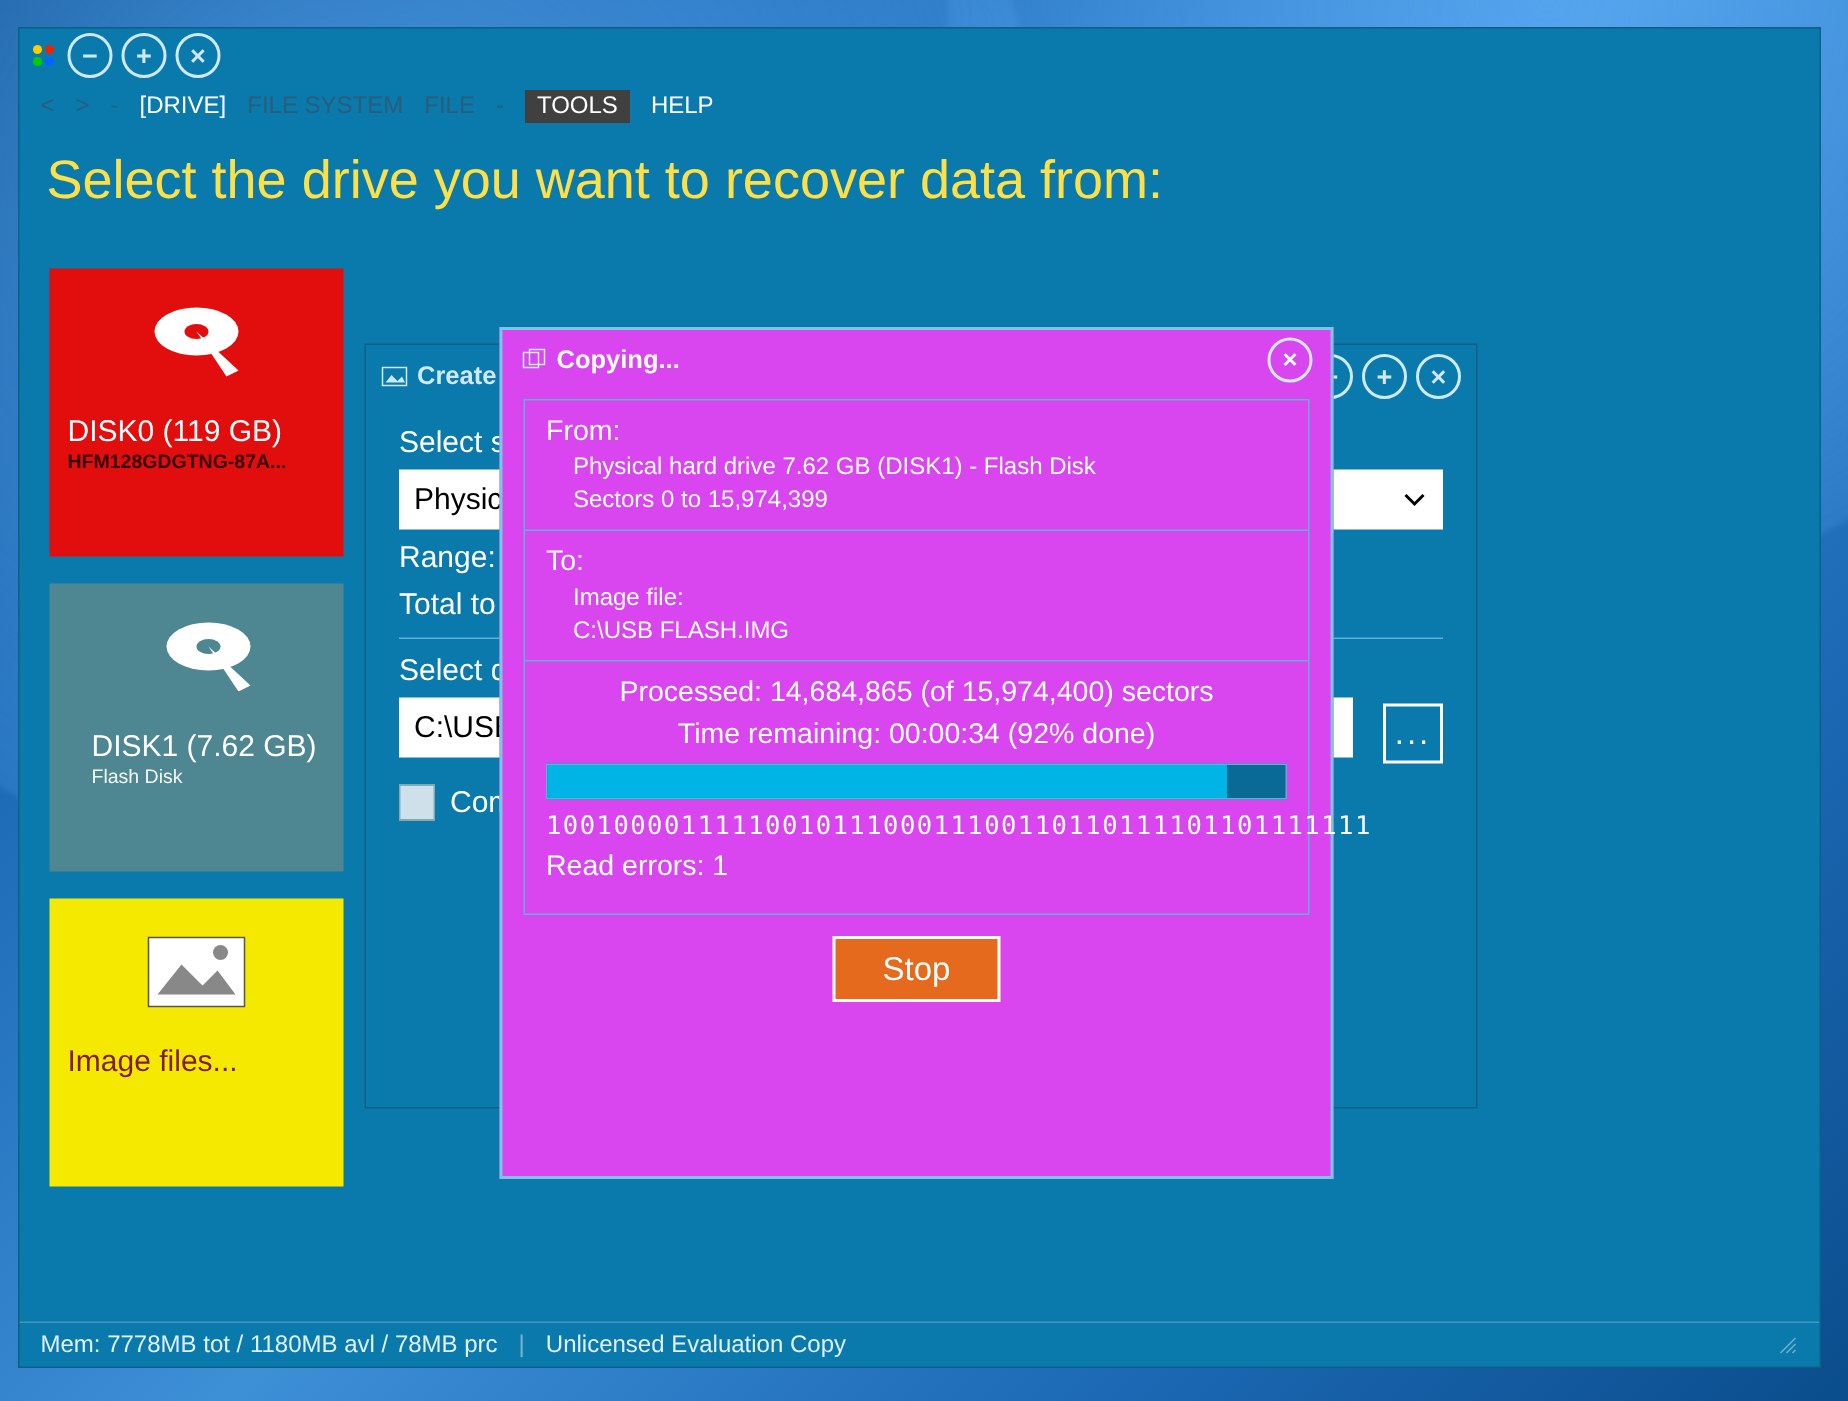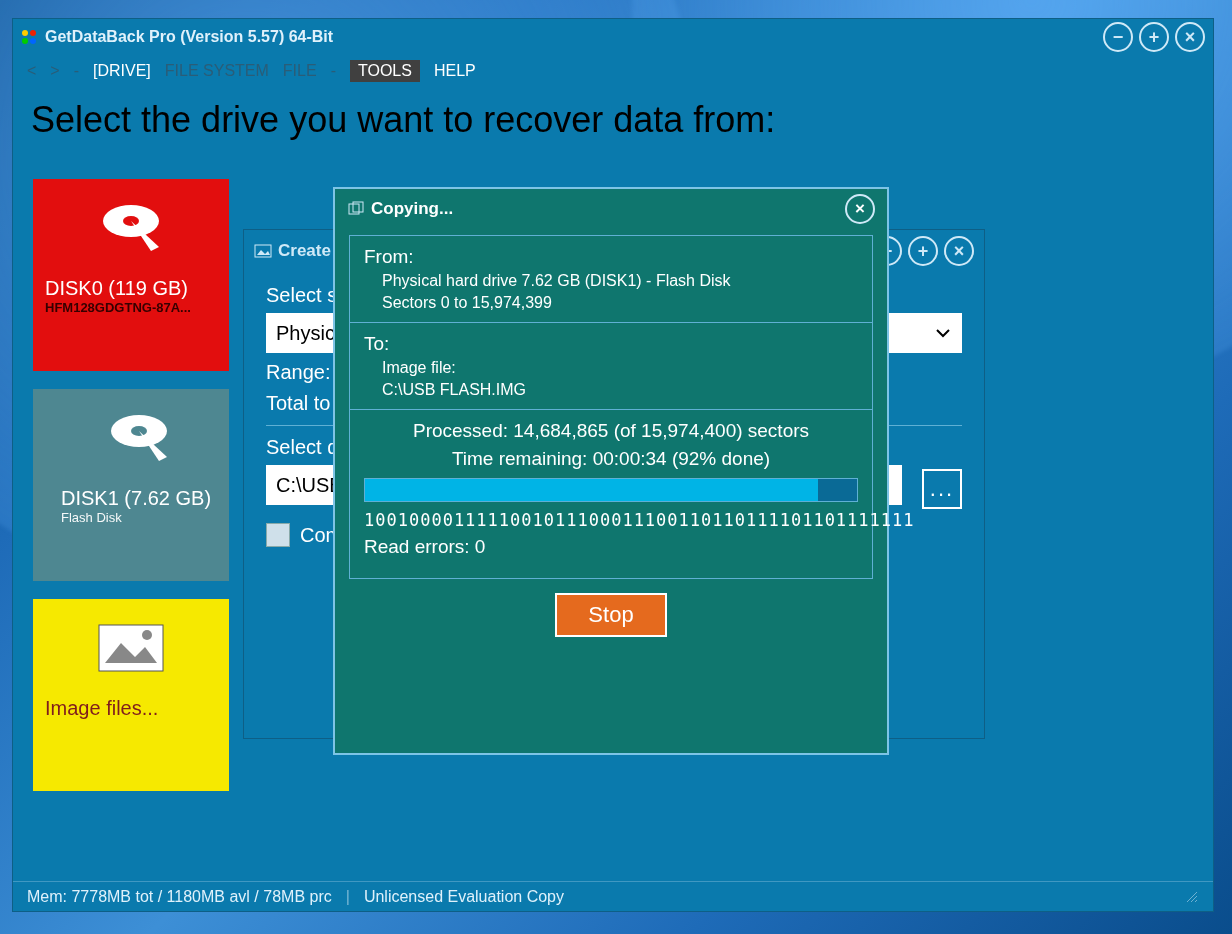--- a/index.html
+++ b/index.html
@@ -54,21 +54,21 @@
   .menubar .navchev { color: #2a5d78; }
   .menubar .crumb { color: #fff; }
   .menubar .menuitem { color: #2a5d78; }
   .menubar .active { background: #404040; color: #fff; padding: 2px 8px; }
   .menubar .help { color: #fff; }
 
   .heading {
     font-size: 36px;
     font-weight: 400;
     padding: 12px 18px 18px 18px;
-    color: #000000;
+    color: #fde047;
   }
 
   .tiles {
     position: absolute;
     left: 20px; top: 160px;
     width: 200px;
     display: flex; flex-direction: column; gap: 18px;
   }
   .tile {
     width: 196px; height: 192px;
@@ -108,23 +108,23 @@
   .subwin .browse {
     width: 40px; height: 40px; border: 2px solid #fff; display: flex;
     align-items: center; justify-content: center; color: #fff; font-size: 22px;
     letter-spacing: 2px;
   }
   .subwin .checkbox { display: flex; align-items: center; gap: 10px; margin-top: 10px; font-size: 20px; }
   .subwin .checkbox .box { width: 24px; height: 24px; background: #cfe0ea; border: 1px solid #8aa; }
 
   .modal {
     position: absolute;
-    left: 320px; top: 168px;
+    left: 320px; top: 199px;
     width: 556px; height: 568px;
-    background: #0f766e;
+    background: #d946ef;
     border: 2px solid #7dc4e6;
     color: #fff;
   }
   .modal .mtitle {
     height: 40px; display: flex; align-items: center; padding: 0 12px;
     font-size: 17px; font-weight: 600;
   }
   .modal .mtitle .spacer { flex: 1; }
   .modal .mclose {
     width: 30px; height: 30px; border: 2px solid #cfe9f7; border-radius: 50%;
@@ -169,21 +169,20 @@
 
 <div class="window">
 
   <div class="titlebar">
     <svg class="logo" viewBox="0 0 16 16">
       <circle cx="4" cy="4" r="3" fill="#ffcc00"></circle>
         <circle cx="12" cy="4" r="3" fill="#e20"></circle>
       <circle cx="4" cy="12" r="3" fill="#0c0"></circle>
         <circle cx="12" cy="12" r="3" fill="#06f"></circle>
     </svg>
-    <div class="title">GetDataBack Pro (Version 5.57) 64-Bit</div>
     <div class="winbtns">
       <div class="circbtn">−</div>
       <div class="circbtn">+</div>
       <div class="circbtn">×</div>
     </div>
   </div>
 
   <div class="menubar">
     <span class="navchev">&lt;</span>
     <span class="navchev">&gt;</span>
@@ -284,21 +283,21 @@
       <div class="k">To:</div>
       <div class="v">Image file:</div>
       <div class="v">C:\USB FLASH.IMG</div>
       <hr>
       <div class="center">Processed: 14,684,865 (of 15,974,400) sectors</div>
       <div class="center">Time remaining: 00:00:34 (92% done)</div>
       <div class="progress">
         <div class="bar" id="pbar" style="width: 92%;"></div>
       </div>
       <div class="bits">1001000011111001011100011100110110111101101111111</div>
-      <div class="k">Read errors: 0</div>
+      <div class="k">Read errors: 1</div>
     </div>
     <button class="stopbtn">Stop</button>
   </div>
 
   <div class="statusbar">
     <span>Mem: 7778MB tot / 1180MB avl / 78MB prc</span>
     <span style="opacity:.5">|</span>
     <span>Unlicensed Evaluation Copy</span>
     <svg class="resize" width="14" height="14" viewBox="0 0 14 14">
       <path d="M2 12 L12 2 M6 12 L12 6 M10 12 L12 10" stroke="#cfe9f7" stroke-width="1"></path>

